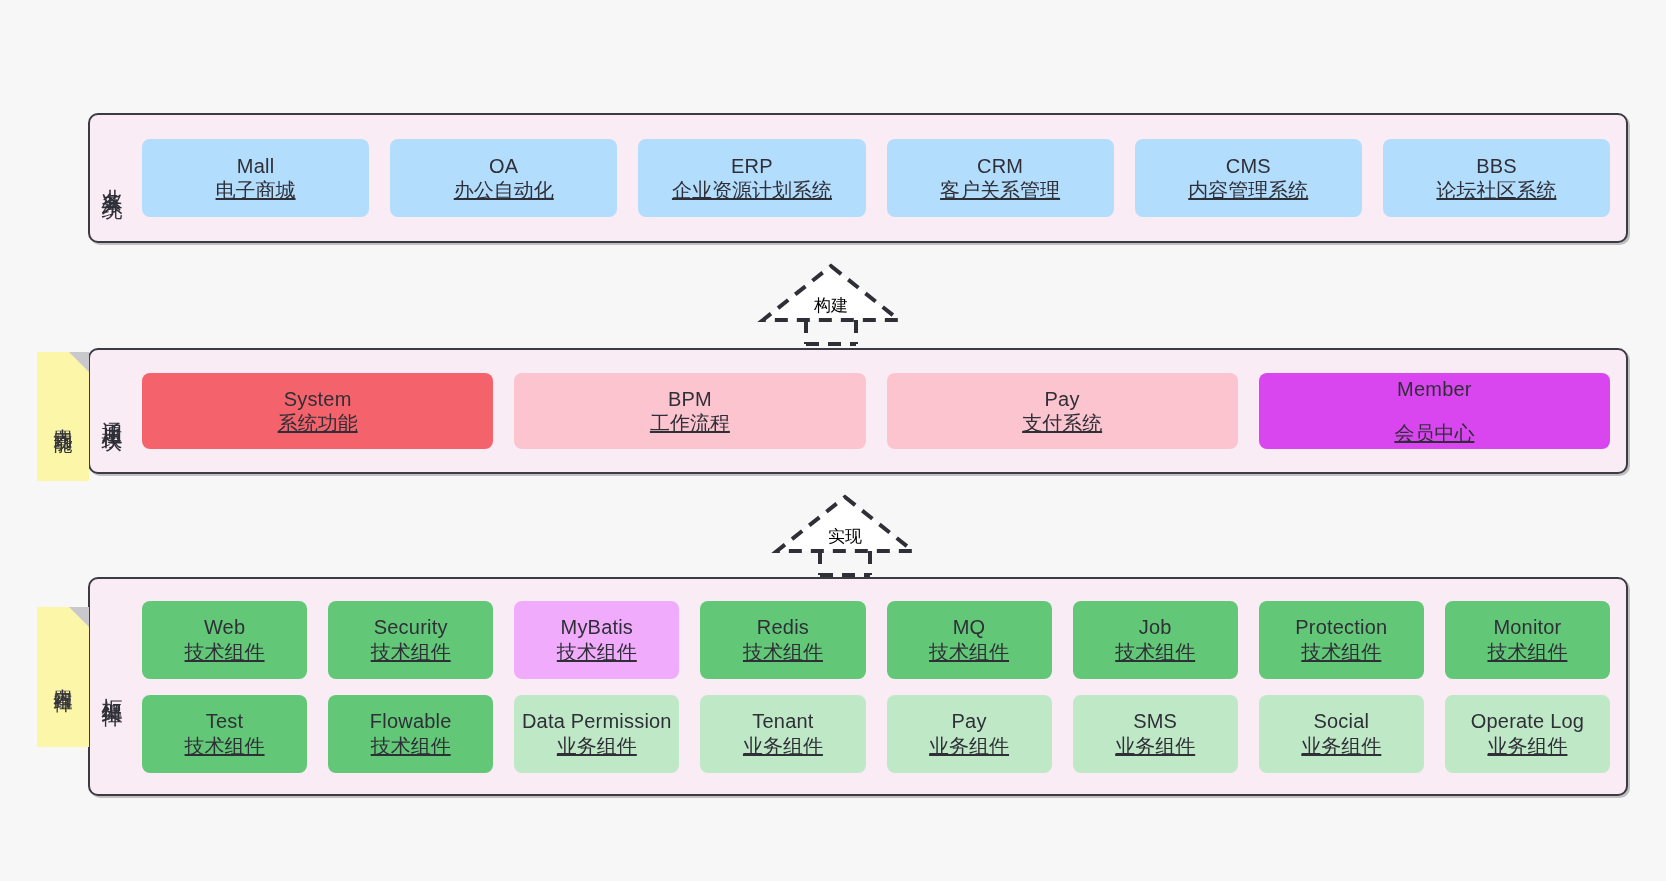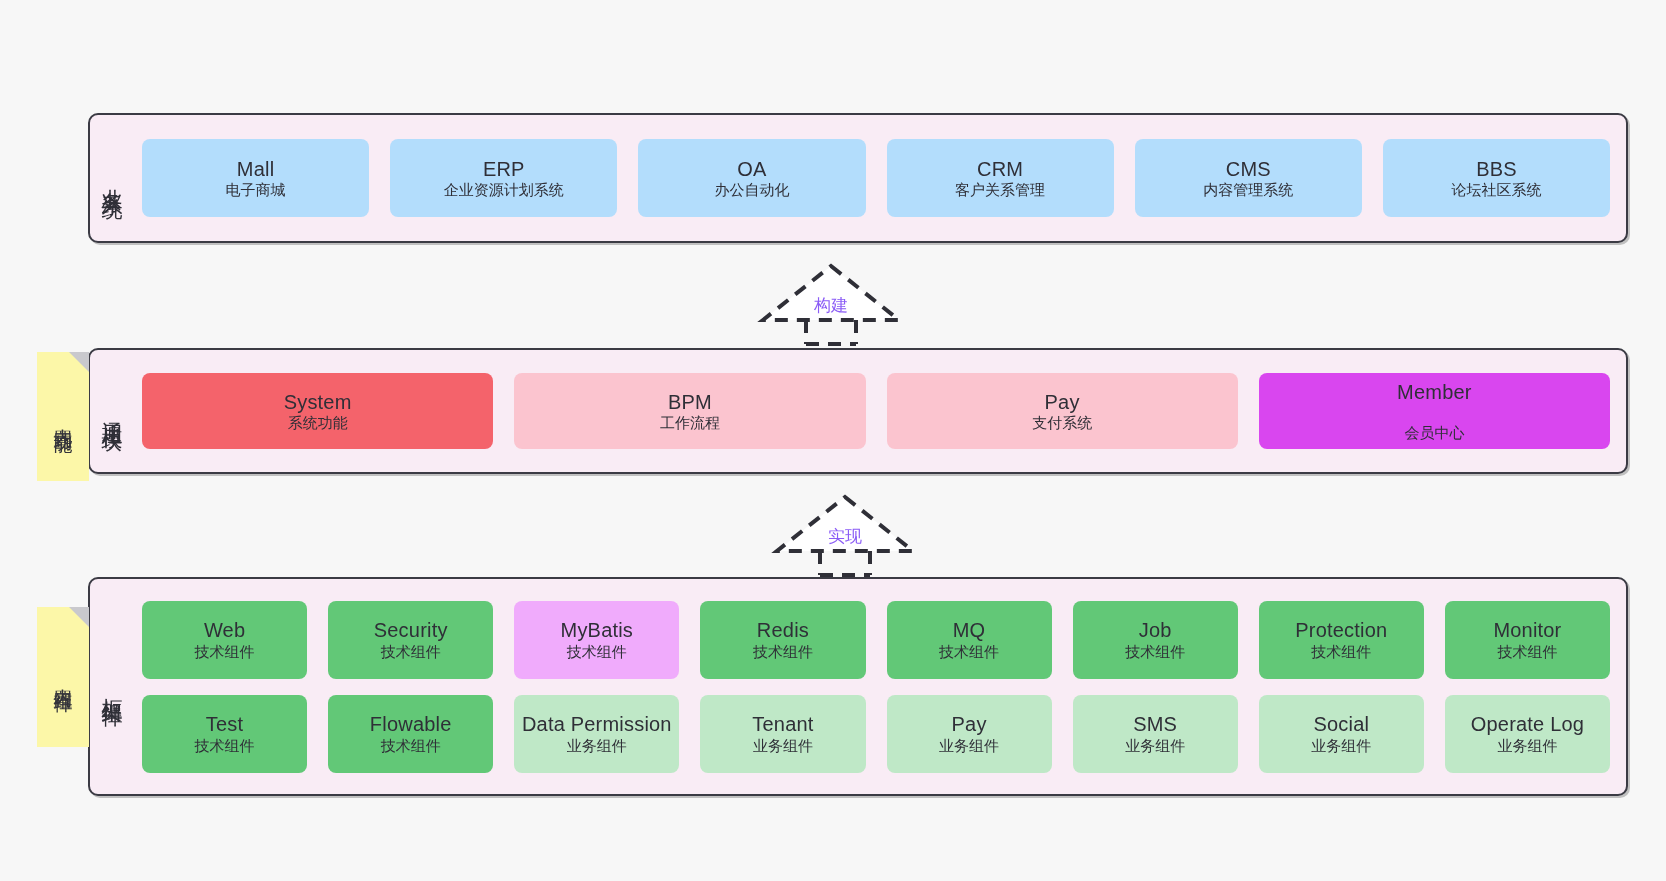--- a/index.html
+++ b/index.html
@@ -75,21 +75,22 @@
     color: #2f2f37;
     line-height: 1.22;
     padding: 8px 4px;
     user-select: none;
   }
   .cell .en {
     font-size: 20px;
     letter-spacing: .2px;
   }
   .cell .cn {
-    font-size: 15px;
+    font-size: 20px;
+    text-decoration: underline;
   }
 
   
   .h-top    { height: 78px; }
   .h-mid    { height: 76px; }
   .h-bottom { height: 78px; }
 
   
   .sticky {
     position: absolute;
@@ -119,47 +120,47 @@
   }
 
   
   .uml-arrow {
     position: absolute;
     z-index: 4;
   }
   .uml-label {
     position: absolute;
     font-size: 17px;
-    color: #8b5cf6;
+    color: #000000;
     background: transparent;
     white-space: nowrap;
     z-index: 6;
     user-select: none;
   }
 </style>
 </head>
 <body>
 
 <div id="canvas">
 
   <div class="layer" id="layer-business" style="left:88px; top:113px; width:1540px; height:130px;">
     <div class="layer-title">业务系统</div>
     <div class="layer-body">
       <div class="row h-top" id="row-business">
           <div class="cell" style="background: rgb(179, 221, 252);">
             <div class="en">Mall</div>
             <div class="cn">电子商城</div>
           </div>
           <div class="cell" style="background: rgb(179, 221, 252);">
+            <div class="en">OA</div>
+            <div class="cn">办公自动化</div>
+          </div>
+          <div class="cell" style="background: rgb(179, 221, 252);">
             <div class="en">ERP</div>
             <div class="cn">企业资源计划系统</div>
-          </div>
-          <div class="cell" style="background: rgb(179, 221, 252);">
-            <div class="en">OA</div>
-            <div class="cn">办公自动化</div>
           </div>
           <div class="cell" style="background: rgb(179, 221, 252);">
             <div class="en">CRM</div>
             <div class="cn">客户关系管理</div>
           </div>
           <div class="cell" style="background: rgb(179, 221, 252);">
             <div class="en">CMS</div>
             <div class="cn">内容管理系统</div>
           </div>
           <div class="cell" style="background: rgb(179, 221, 252);">

